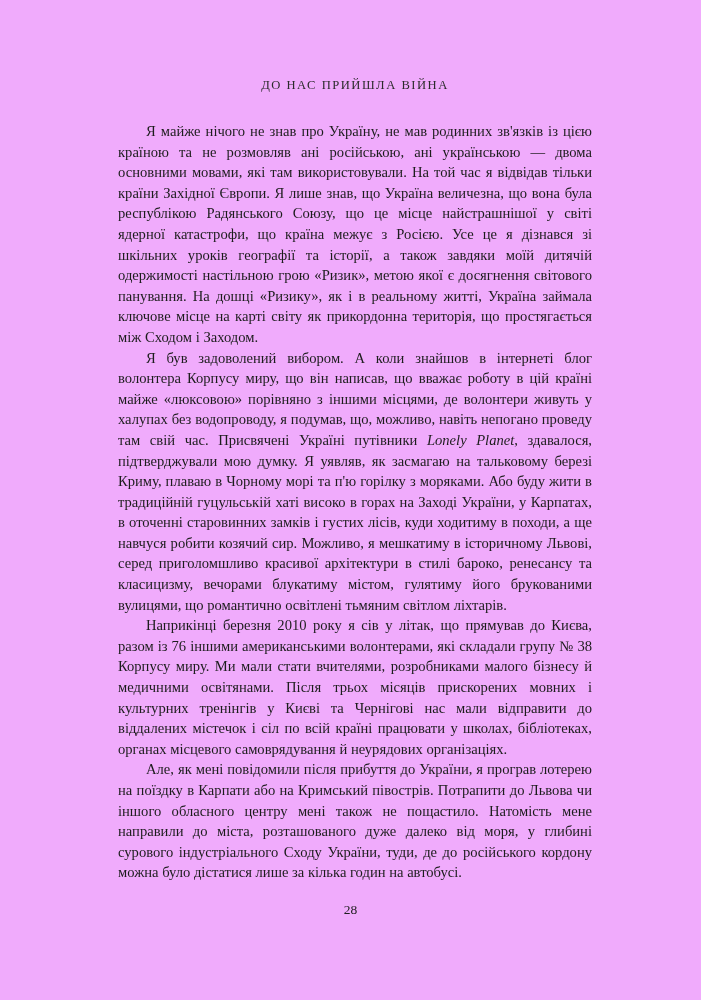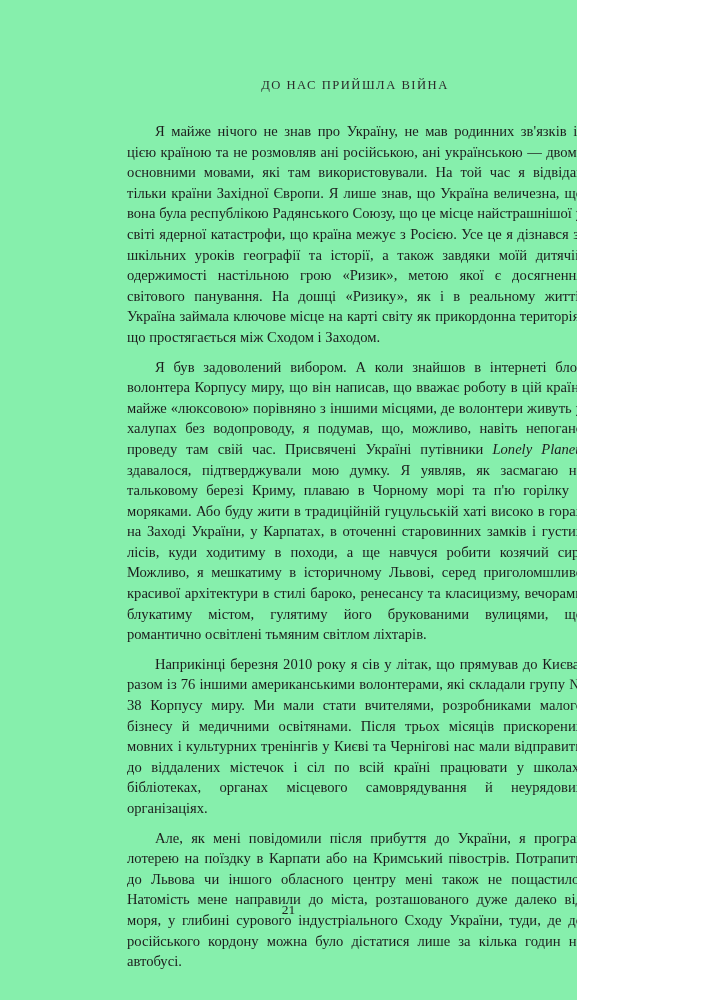--- a/index.html
+++ b/index.html
@@ -2,23 +2,23 @@
 <html><head>
 <meta charset="utf-8">
 <style>
   html, body {
     margin: 0;
     padding: 0;
     background: #ffffff;
   }
   .page {
     position: relative;
-    width: 577px;
+    width: 701px;
     height: 1000px;
-    background: #86efac;
+    background: #f0abfc;
     box-sizing: border-box;
     overflow: hidden;
   }
   .content {
     position: absolute;
     left: 118px;
     top: 78px;
     width: 474px;
   }
   .running-head {
@@ -31,21 +31,21 @@
     margin-bottom: 28px;
     white-space: nowrap;
   }
   .body-text p {
     font-family: "Liberation Serif", serif;
     font-size: 14.6px;
     line-height: 20.6px;
     color: #1d1d1d;
     text-align: justify;
     text-justify: inter-word;
-    margin: 9px;
+    margin: 0;
     text-indent: 28px;
     hyphens: manual;
   }
   .body-text p + p {
     margin-top: 0px;
   }
   .italic {
     font-style: italic;
     font-family: Liberation Serif, serif;
   }
@@ -66,14 +66,14 @@
 <div class="page">
   <div class="content">
     <div class="running-head">До нас прийшла війна</div>
     <div class="body-text">
       <p>Я майже нічого не знав про Україну, не мав родинних зв'язків із цією країною та не розмовляв ані російською, ані українською — двома основними мовами, які там використовували. На той час я відвідав тільки країни Західної Європи. Я лише знав, що Україна величезна, що вона була республікою Радянського Союзу, що це місце найстрашнішої у світі ядерної катастрофи, що країна межує з Росією. Усе це я дізнався зі шкільних уроків географії та історії, а також завдяки моїй дитячій одержимості настільною грою «Ризик», метою якої є досягнення світового панування. На дошці «Ризику», як і в реальному житті, Україна займала ключове місце на карті світу як прикордонна територія, що простягається між Сходом і Заходом.</p>
       <p>Я був задоволений вибором. А коли знайшов в інтернеті блог волонтера Корпусу миру, що він написав, що вважає роботу в цій країні майже «люксовою» порівняно з іншими місцями, де волонтери живуть у халупах без водопроводу, я подумав, що, можливо, навіть непогано проведу там свій час. Присвячені Україні путівники <span class="italic">Lonely Planet</span>, здавалося, підтверджували мою думку. Я уявляв, як засмагаю на тальковому березі Криму, плаваю в Чорному морі та п'ю горілку з моряками. Або буду жити в традиційній гуцульській хаті високо в горах на Заході України, у Карпатах, в оточенні старовинних замків і густих лісів, куди ходитиму в походи, а ще навчуся робити козячий сир. Можливо, я мешкатиму в історичному Львові, серед приголомшливо красивої архітектури в стилі бароко, ренесансу та класицизму, вечорами блукатиму містом, гулятиму його брукованими вулицями, що романтично освітлені тьмяним світлом ліхтарів.</p>
       <p>Наприкінці березня 2010 року я сів у літак, що прямував до Києва, разом із 76 іншими американськими волонтерами, які складали групу № 38 Корпусу миру. Ми мали стати вчителями, розробниками малого бізнесу й медичними освітянами. Після трьох місяців прискорених мовних і культурних тренінгів у Києві та Чернігові нас мали відправити до віддалених містечок і сіл по всій країні працювати у школах, бібліотеках, органах місцевого самоврядування й неурядових організаціях.</p>
       <p>Але, як мені повідомили після прибуття до України, я програв лотерею на поїздку в Карпати або на Кримський півострів. Потрапити до Львова чи іншого обласного центру мені також не пощастило. Натомість мене направили до міста, розташованого дуже далеко від моря, у глибині сурового індустріального Сходу України, туди, де до російського кордону можна було дістатися лише за кілька годин на автобусі.</p>
     </div>
   </div>
-  <div class="folio">21</div>
+  <div class="folio">28</div>
 </div>
 
 </body></html>

